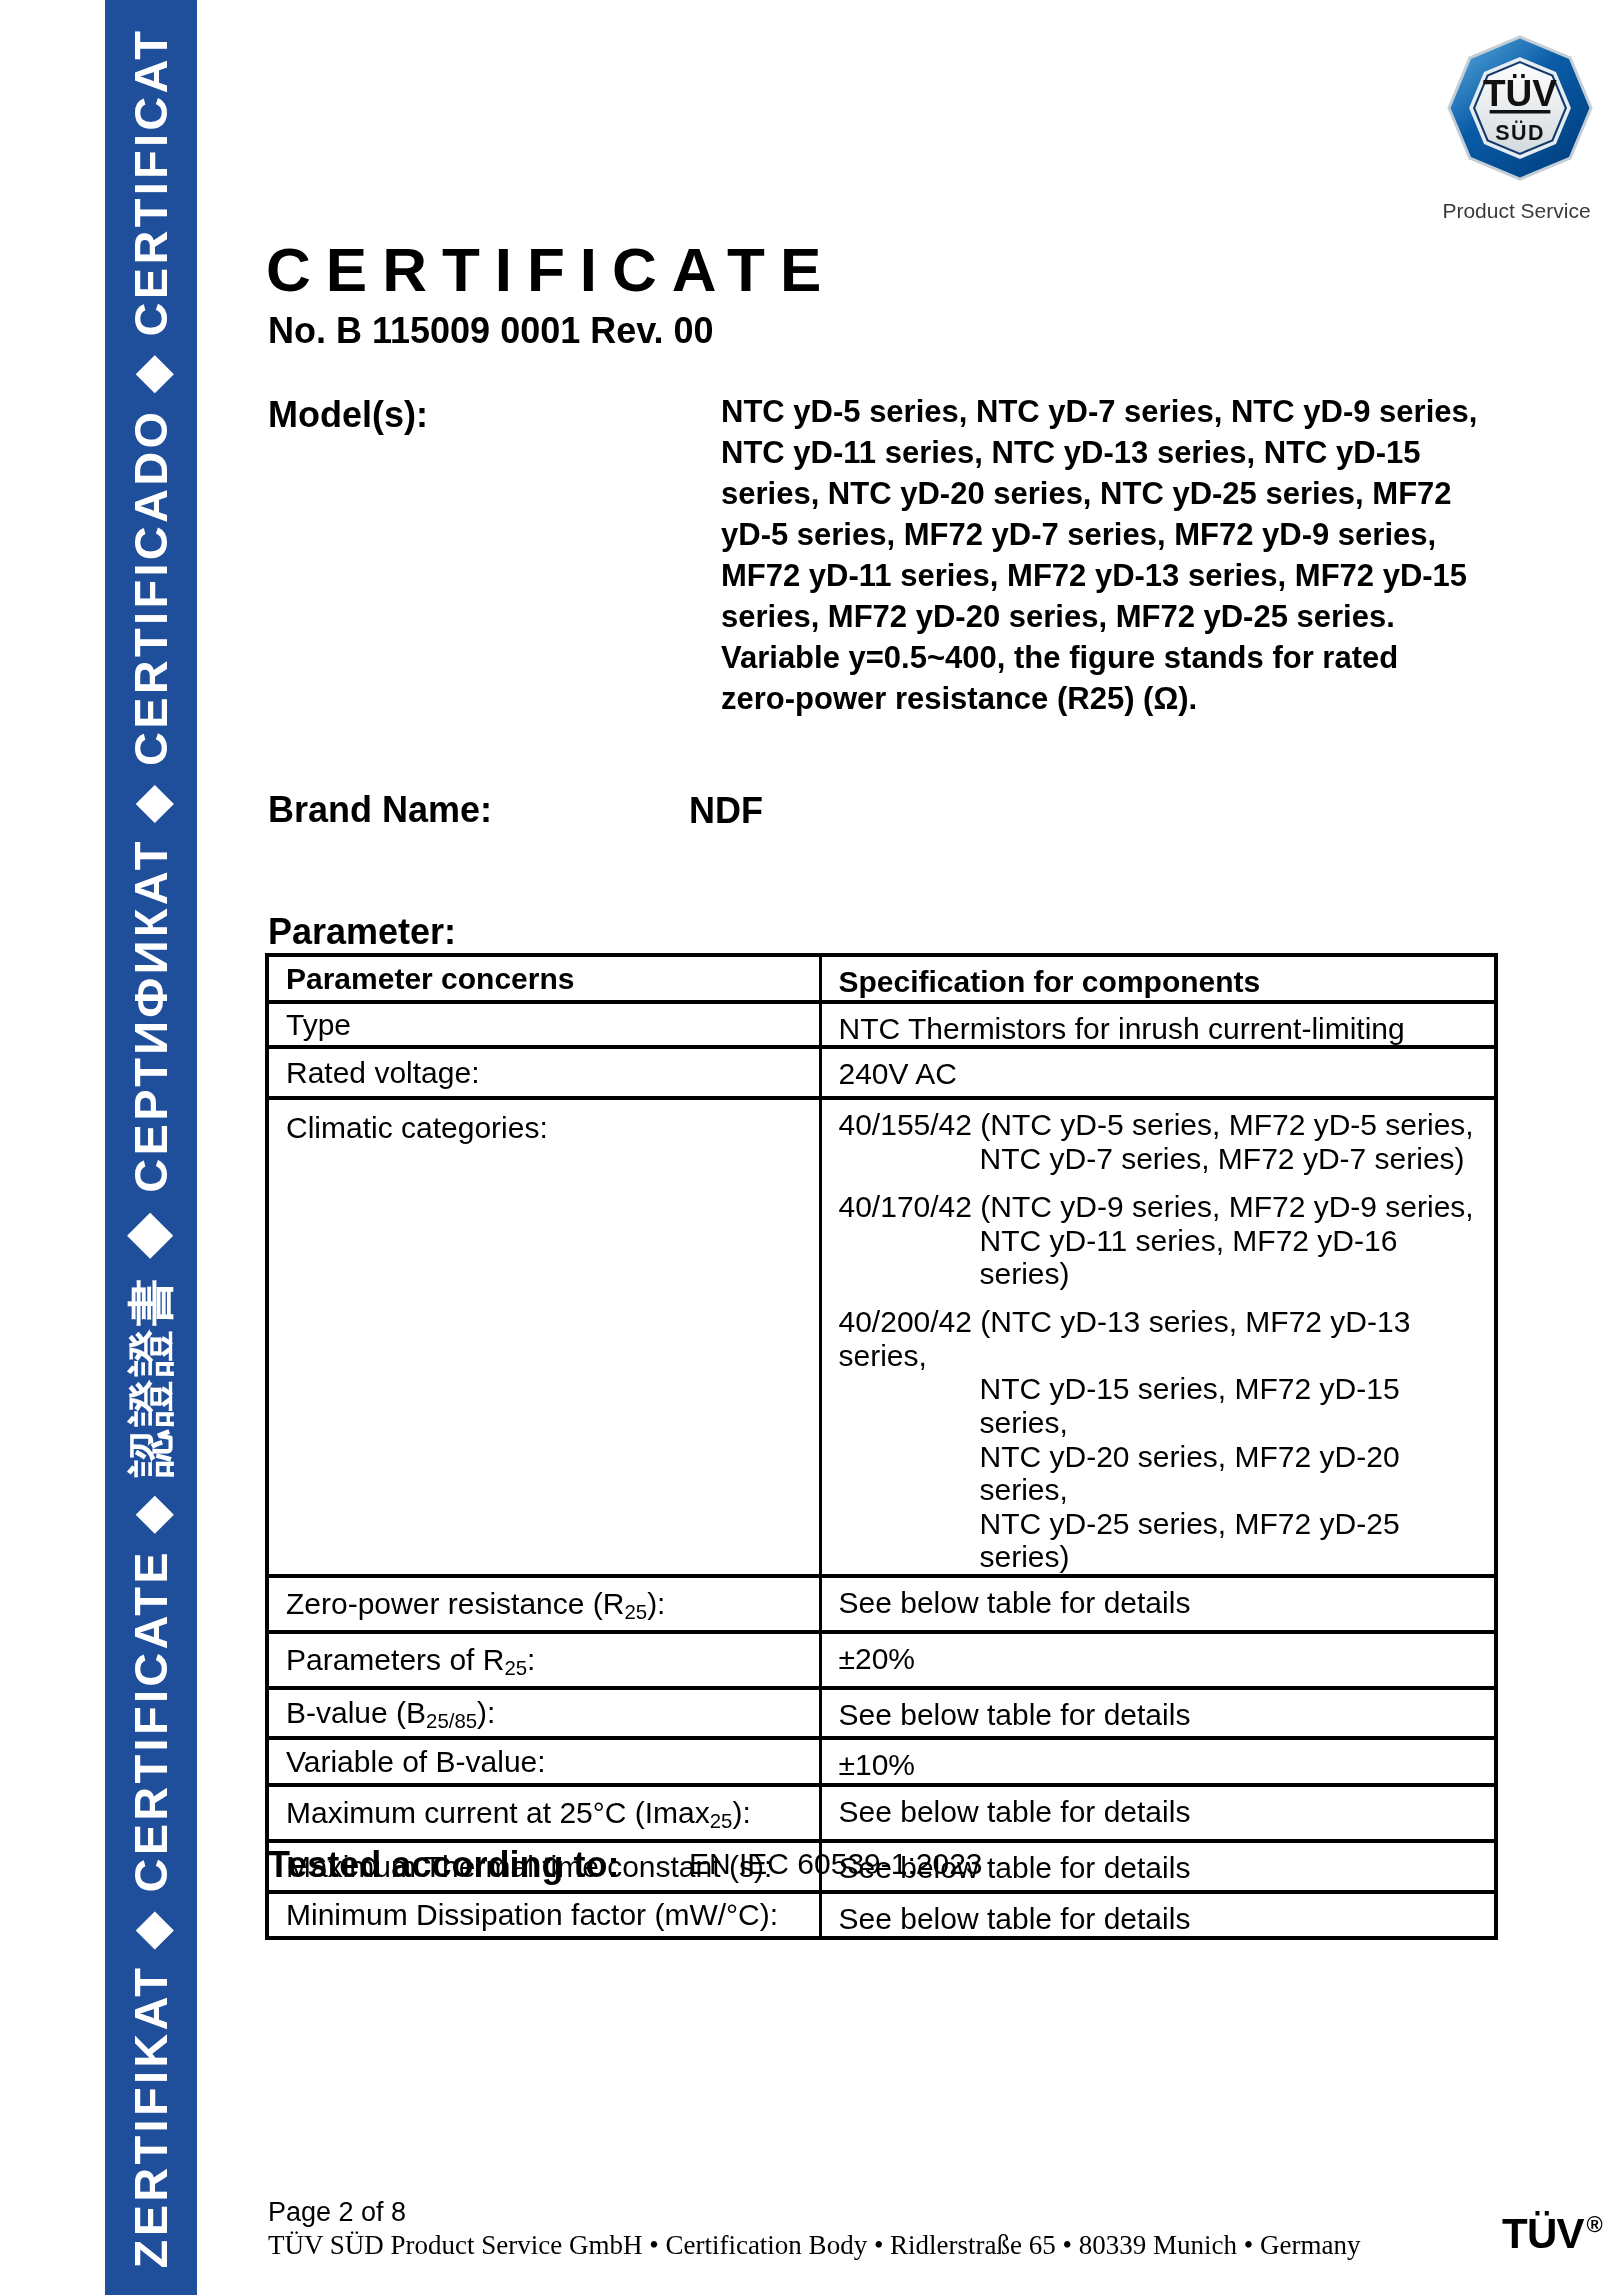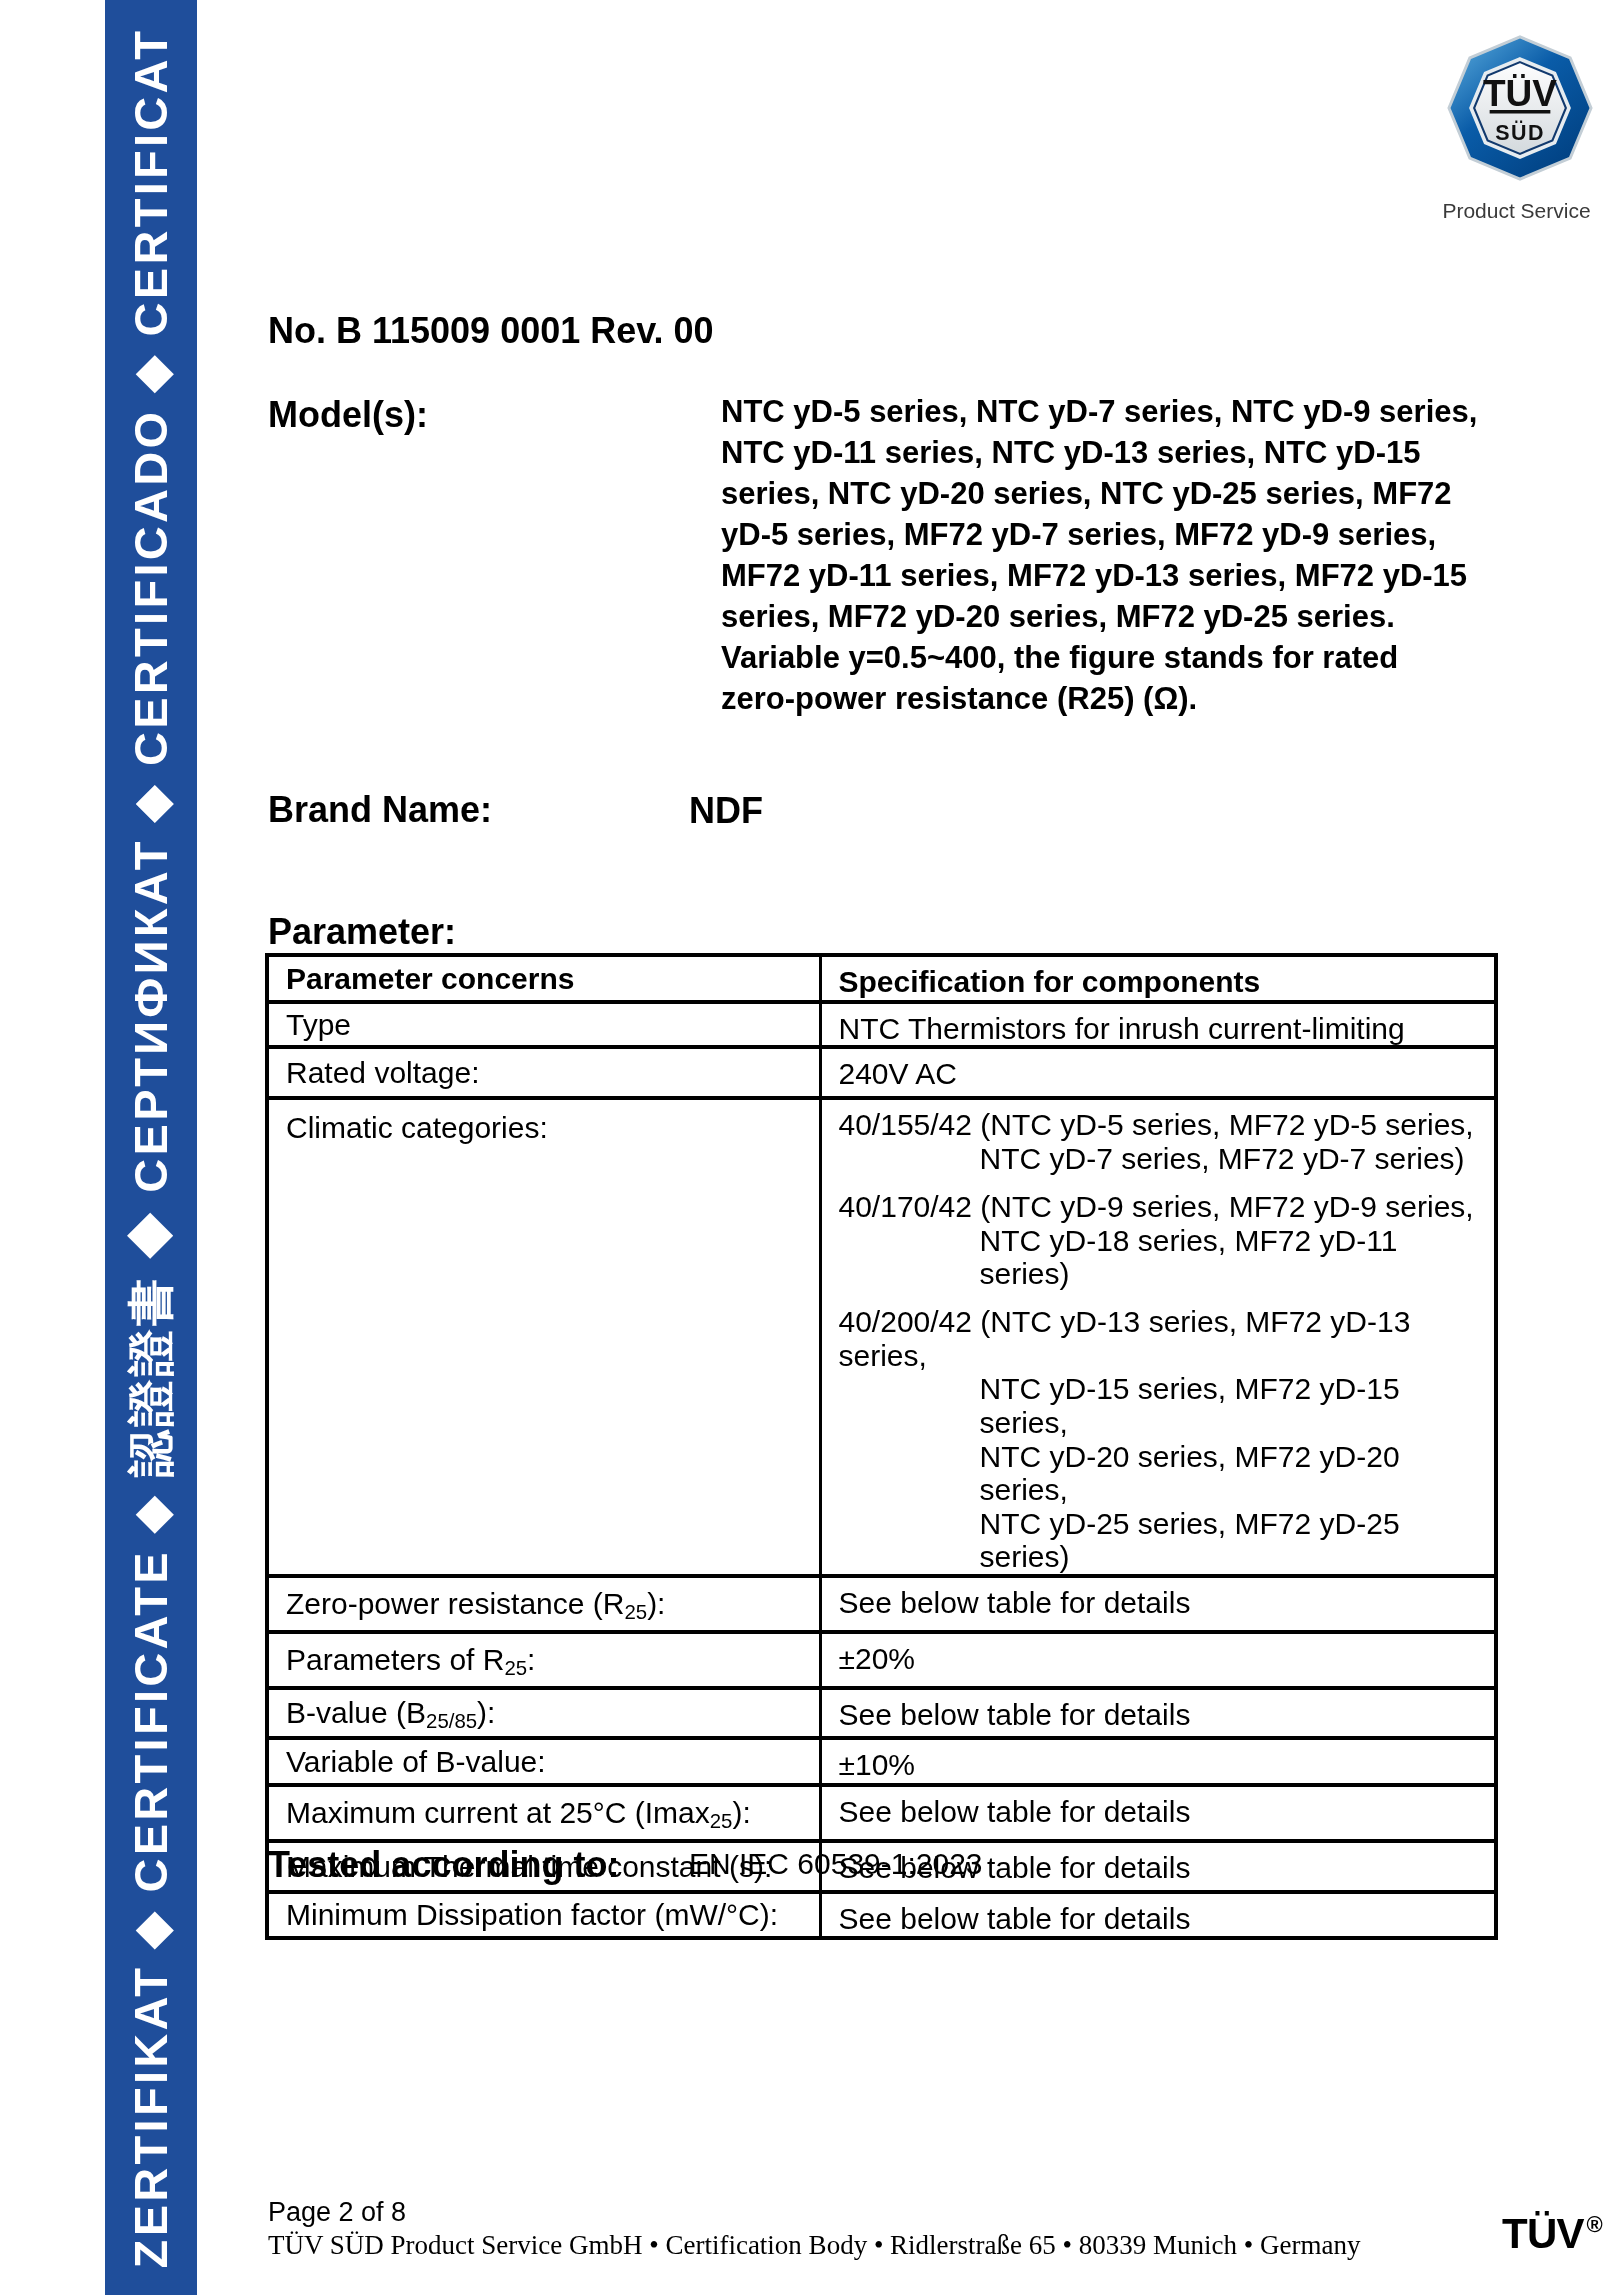--- a/index.html
+++ b/index.html
@@ -97,20 +97,21 @@
       <polygon points="50,2 83.9,16.1 98,50 83.9,83.9 50,98 16.1,83.9 2,50 16.1,16.1" fill="url(#gBlue)" stroke="#c3ced6" stroke-width="2"></polygon>
       <polygon points="50,17 73.3,26.7 83,50 73.3,73.3 50,83 26.7,73.3 17,50 26.7,26.7" fill="url(#gSilver)" stroke="#e6ecf0" stroke-width="2.6"></polygon>
       <polygon points="50,19 71.9,28.1 81,50 71.9,71.9 50,81 28.1,71.9 19,50 28.1,28.1" fill="none" stroke="#123a6e" stroke-width="1.4"></polygon>
       <text x="50" y="48.5" text-anchor="middle" font-family="Liberation Sans, sans-serif" font-weight="bold" font-size="25" fill="#111">TÜV</text>
       <line x1="29.5" y1="52.6" x2="70.5" y2="52.6" stroke="#111" stroke-width="2.4"></line>
       <text x="50" y="71.5" text-anchor="middle" font-family="Liberation Sans, sans-serif" font-weight="bold" font-size="14.5" letter-spacing="1" fill="#111">SÜD</text>
     </svg>
   </div>
   <div class="product-service">Product Service</div>
 
+  <div class="title">CERTIFICATE</div>
   <div class="cert-no">No. B 115009 0001 Rev. 00</div>
 
   <div class="field-label" style="top:395px;">Model(s):</div>
   <div class="model-value">NTC yD-5 series, NTC yD-7 series, NTC yD-9 series,
 NTC yD-11 series, NTC yD-13 series, NTC yD-15
 series, NTC yD-20 series, NTC yD-25 series, MF72
 yD-5 series, MF72 yD-7 series, MF72 yD-9 series,
 MF72 yD-11 series, MF72 yD-13 series, MF72 yD-15
 series, MF72 yD-20 series, MF72 yD-25 series.
 Variable y=0.5~400, the figure stands for rated
@@ -142,21 +143,21 @@
         </tr>
         <tr class="row-climatic">
           <td class="cell param"><span>Climatic categories:</span></td>
           <td class="cell spec">
             <div class="group">
               <div>40/155/42 (NTC yD-5 series, MF72 yD-5 series,</div>
               <div class="cont">NTC yD-7 series, MF72 yD-7 series)</div>
             </div>
             <div class="group">
               <div>40/170/42 (NTC yD-9 series, MF72 yD-9 series,</div>
-              <div class="cont">NTC yD-18 series, MF72 yD-11 series)</div>
+              <div class="cont">NTC yD-11 series, MF72 yD-16 series)</div>
             </div>
             <div class="group">
               <div>40/200/42 (NTC yD-13 series, MF72 yD-13 series,</div>
               <div class="cont">NTC yD-15 series, MF72 yD-15 series,</div>
               <div class="cont">NTC yD-20 series, MF72 yD-20 series,</div>
               <div class="cont">NTC yD-25 series, MF72 yD-25 series)</div>
             </div>
           </td>
         </tr>
         <tr>

